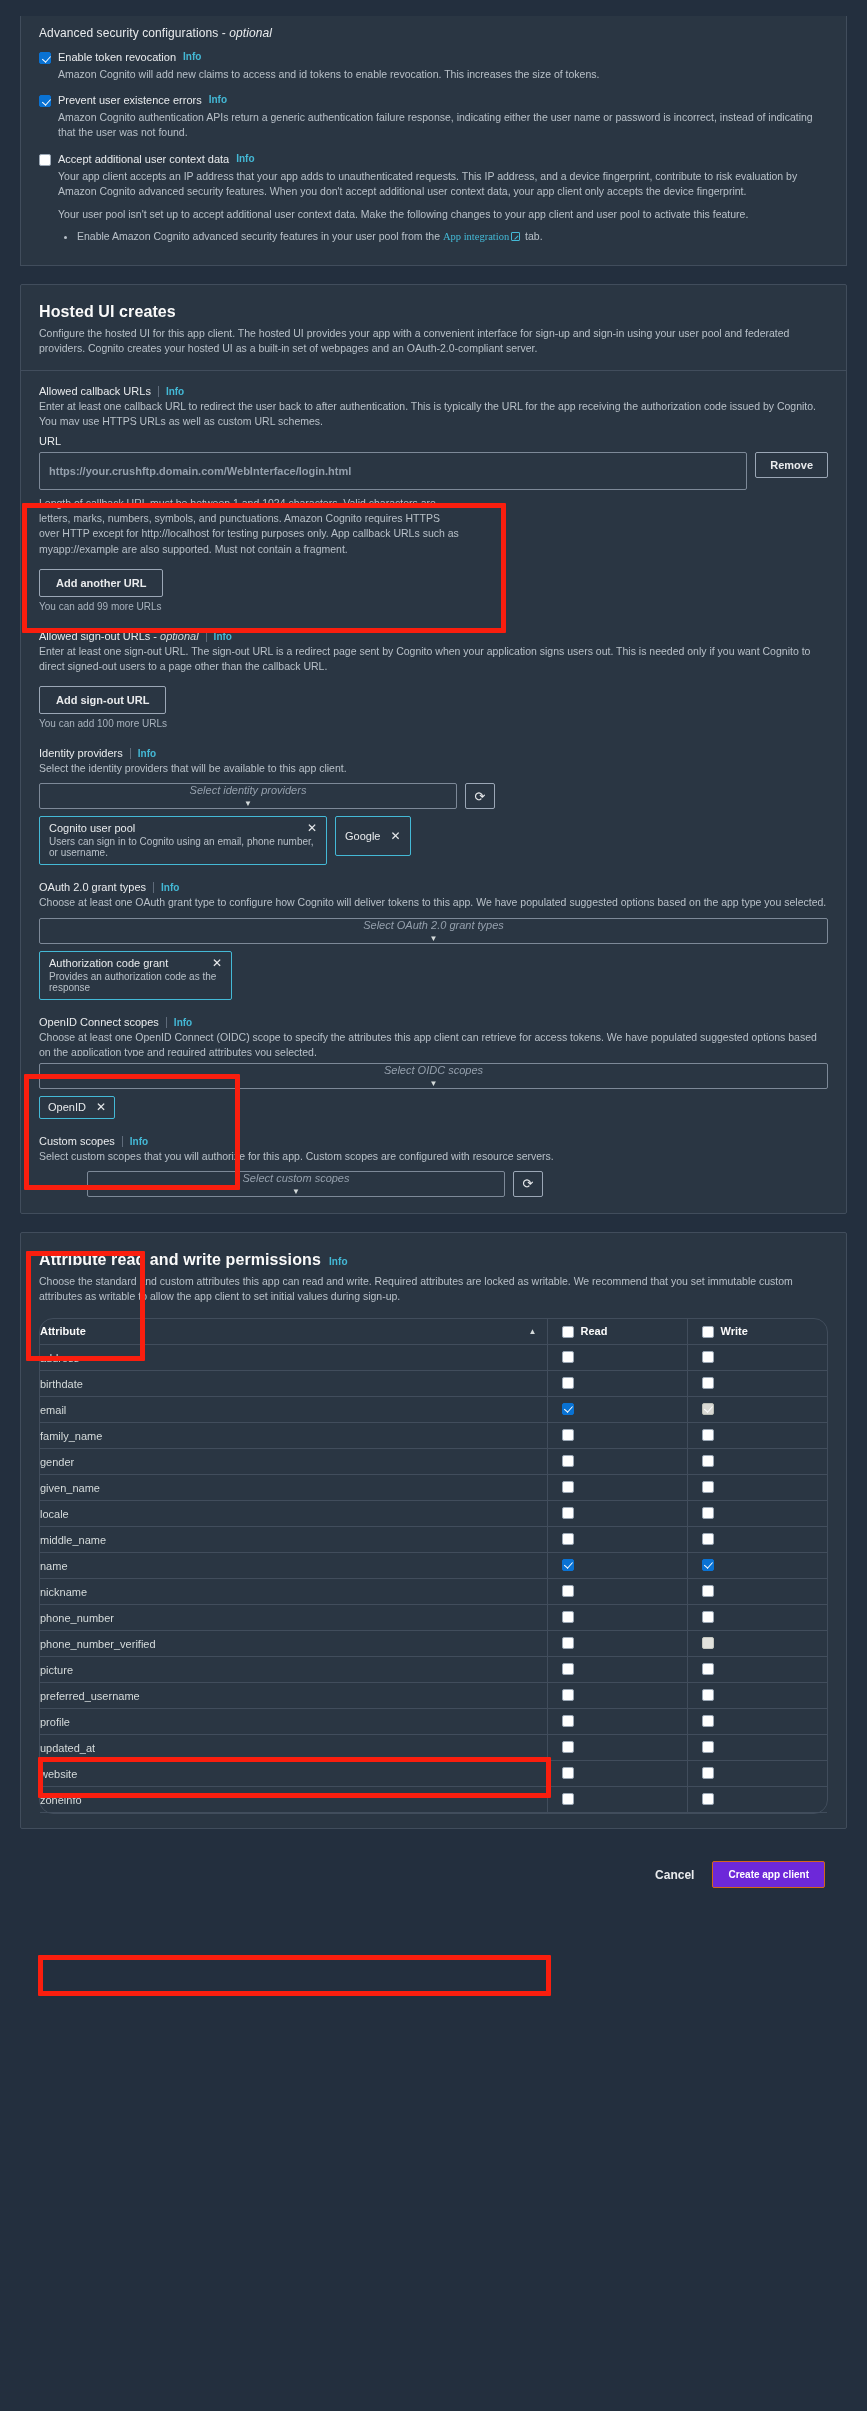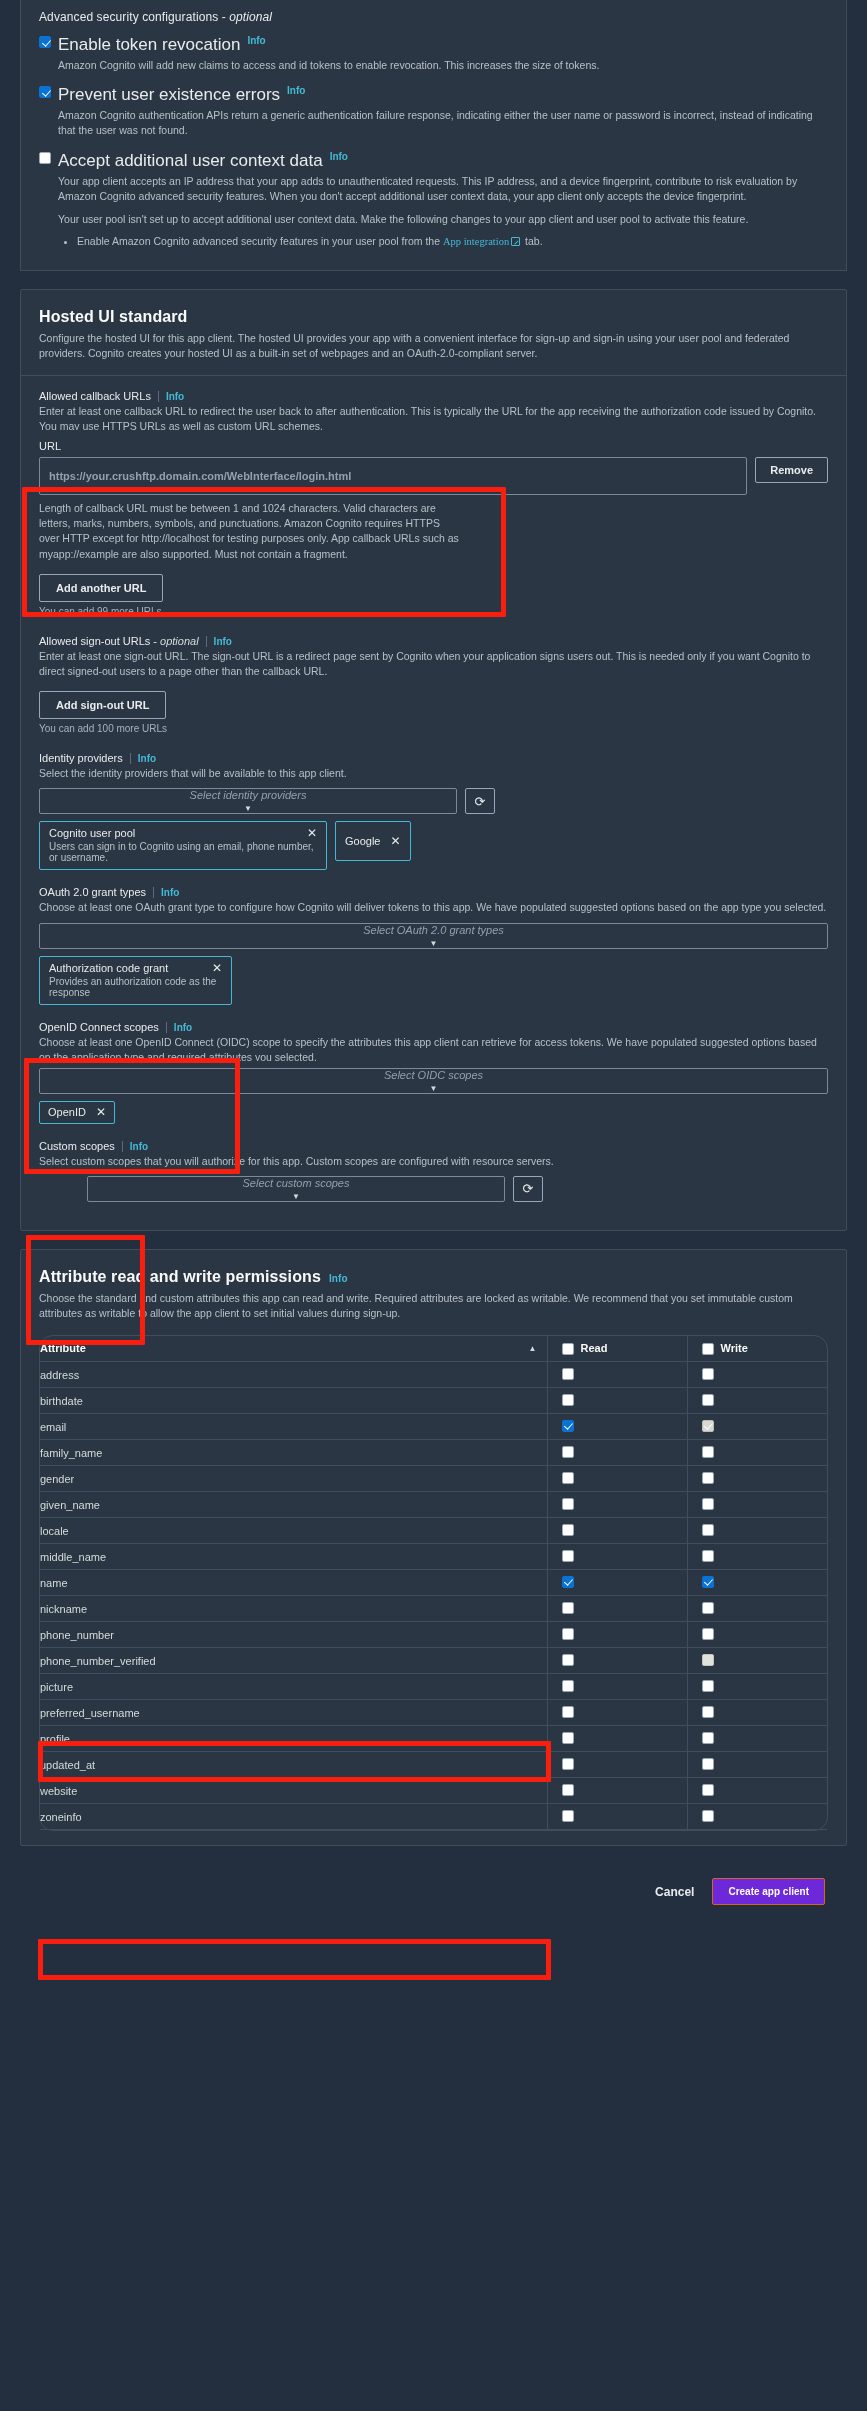--- a/index.html
+++ b/index.html
@@ -101,21 +101,21 @@
   .cbox.locked::after {
     content: "";
     position: absolute;
     left: 3.5px; top: .5px;
     width: 3.5px; height: 7px;
     border: solid #fff;
     border-width: 0 1.8px 1.8px 0;
     transform: rotate(42deg);
   }
   .cbox.disabled { background: #e2e2dd; border-color: #c3c6c0; cursor: default; }
-  .chk-label { font-size: 17px; color: #e9ebed; }
+  .chk-label { font-size: 11px; color: #e9ebed; }
   .chk-desc {
     font-size: 10.5px;
     line-height: 1.45;
     color: #b8c0c8;
     margin: 3px 0 0 19px;
   }
   .chk-desc + .chk-desc { margin-top: 8px; }
   ul.bullets { margin: 7px 0 0 38px; }
   ul.bullets li { font-size: 10.5px; color: #b8c0c8; line-height: 1.5; }
   .ext-icon {
@@ -260,21 +260,21 @@
     pointer-events: none;
     z-index: 50;
     border-radius: 1px;
   }
 </style>
 </head>
 <body>
 
 <div class="page">
 
-  <div class="card" style="margin-top:0;border-top:none;border-radius:0;">
+  <div class="card" style="margin-top:16px;border-top:none;border-radius:0;">
     <div class="card-pad" style="padding-top:10px;">
       <div class="card-title" style="font-size:12px;font-weight:normal;color:#e9ebed;margin-bottom:11px;"><span>Advanced security configurations - </span><span class="opt" style="font-style:italic">optional</span></div>
 
       <div class="chk-item">
         <div class="chk-head">
           <span class="cbox checked"></span>
           <span class="chk-label">Enable token revocation</span>
           <span class="info-plain">Info</span>
         </div>
         <div class="chk-desc">Amazon Cognito will add new claims to access and id tokens to enable revocation. This increases the size of tokens.</div>
@@ -299,21 +299,21 @@
         <div class="chk-desc">Your user pool isn't set up to accept additional user context data. Make the following changes to your app client and user pool to activate this feature.</div>
         <ul class="bullets">
           <li><span>Enable Amazon Cognito advanced security features in your user pool from the </span><a class="link">App integration</a><span class="ext-icon"></span><span> tab.</span></li>
         </ul>
       </div>
     </div>
   </div>
 
   <div class="card">
     <div class="card-pad" style="padding-top:18px;padding-bottom:14px;">
-      <div class="card-title">Hosted UI standard</div>
+      <div class="card-title">Hosted UI creates</div>
       <div class="card-desc">Configure the hosted UI for this app client. The hosted UI provides your app with a convenient interface for sign-up and sign-in using your user pool and federated providers. Cognito creates your hosted UI as a built-in set of webpages and an OAuth-2.0-compliant server.</div>
     </div>
 
     <div class="card-sec card-pad" style="padding-top:14px;">
 
       <div>
         <div class="label-row">
           <span>Allowed callback URLs</span>
           <span class="info-link">Info</span>
         </div>
@@ -410,21 +410,21 @@
           </div>
         </div>
       </div>
 
       <div>
         <div class="label-row">
           <span>Custom scopes</span>
           <span class="info-link">Info</span>
         </div>
         <div class="desc" style="margin-bottom:7px;">Select custom scopes that you will authorize for this app. Custom scopes are configured with resource servers.</div>
-        <div class="row-gap" style="margin-bottom:12px;padding-left:48px;">
+        <div class="row-gap" style="margin-bottom:0;padding-left:48px;">
           <div class="select" style="flex:1 1 auto;max-width:418px;">
             <span>Select custom scopes</span>
             <span class="caret">▼</span>
           </div>
           <button class="refresh-btn">⟳</button>
         </div>
       </div>
 
     </div>
   </div>

